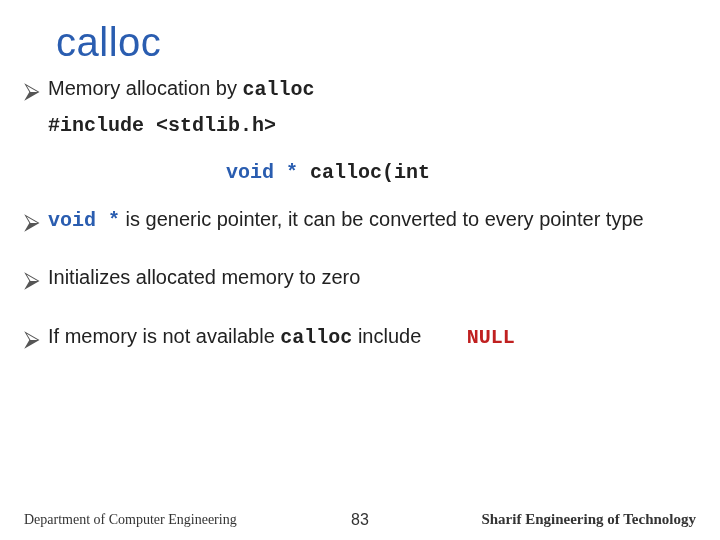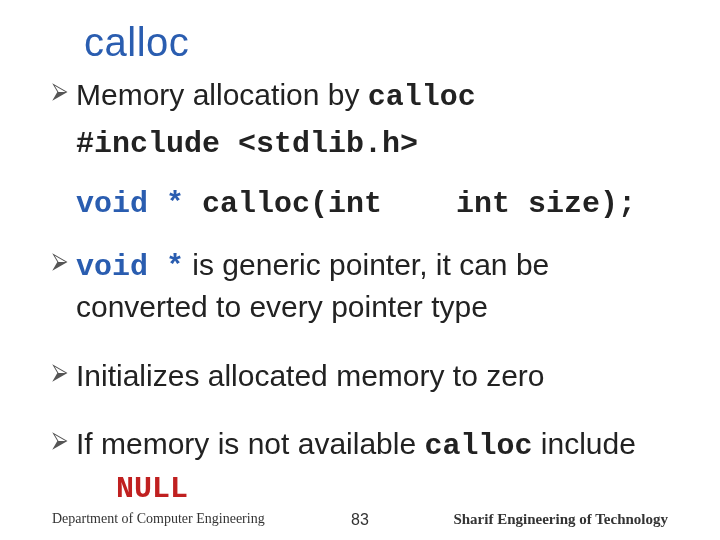--- a/index.html
+++ b/index.html
@@ -8,21 +8,21 @@
     width: 720px;
     height: 540px;
     background: #ffffff;
     font-family: Arial, "Helvetica Neue", sans-serif;
     color: #222;
     position: relative;
     box-sizing: border-box;
     overflow: hidden;
   }
   .slide {
-    padding: 20px 40px 0 52px;
+    padding: 20px 40px 0 24px;
     box-sizing: border-box;
     width: 100%;
     height: 100%;
   }
   .title {
     font-size: 40px;
     color: #2a5db0;
     font-weight: 400;
     margin: 0 0 10px 32px;
     letter-spacing: 0.5px;
@@ -34,41 +34,41 @@
   }
   .bullet {
     width: 24px;
     flex-shrink: 0;
     font-size: 22px;
     color: #555;
     line-height: 1.3;
     padding-top: 2px;
   }
   .content {
-    font-size: 30px;
+    font-size: 20px;
     line-height: 1.35;
     color: #222;
   }
   .mono {
     font-family: "Courier New", Courier, monospace;
     font-weight: bold;
   }
   .kw { color: #2a5db0; }
   .alert { color: #c02020; margin-left: 40px; }
   .gap-s { height: 14px; }
   .gap-m { height: 22px; }
   .footer {
     position: absolute;
     bottom: 12px;
     left: 0;
     width: 100%;
     display: flex;
     justify-content: space-between;
-    align-items: flex-start;
-    padding: 0 52px;
+    align-items: center;
+    padding: 0 24px;
     box-sizing: border-box;
     font-size: 14px;
     color: #333;
   }
   .footer-left { font-family: Georgia, "Times New Roman", serif; font-size: 14px; }
   .footer-center { font-family: Arial, sans-serif; font-size: 16px; position:absolute; left:50%; transform:translateX(-50%);}
   .footer-right { font-family: Georgia, "Times New Roman", serif; font-weight: bold; font-size: 15px; }
 </style>
 </head>
 <body>
@@ -86,23 +86,22 @@
 
   <div class="row">
     <div class="bullet"></div>
     <div class="content mono">#include &lt;stdlib.h&gt;</div>
   </div>
 
   <div class="gap-s"></div>
 
   <div class="row">
     <div class="bullet"></div>
-    <div class="content mono" style="width:560px; display:flex; justify-content:space-between;">
+    <div class="content mono" style="width:560px; display:flex; justify-content:center;">
       <span><span class="kw">void *</span><span> calloc(int</span></span>
-      <span>int size);</span>
     </div>
   </div>
 
   <div class="gap-s"></div>
 
 
   <div class="row">
     <div class="bullet">⮚</div>
     <div class="content">
       <span class="mono kw">void *</span><span> is generic pointer, it can be converted to  every pointer type</span>

